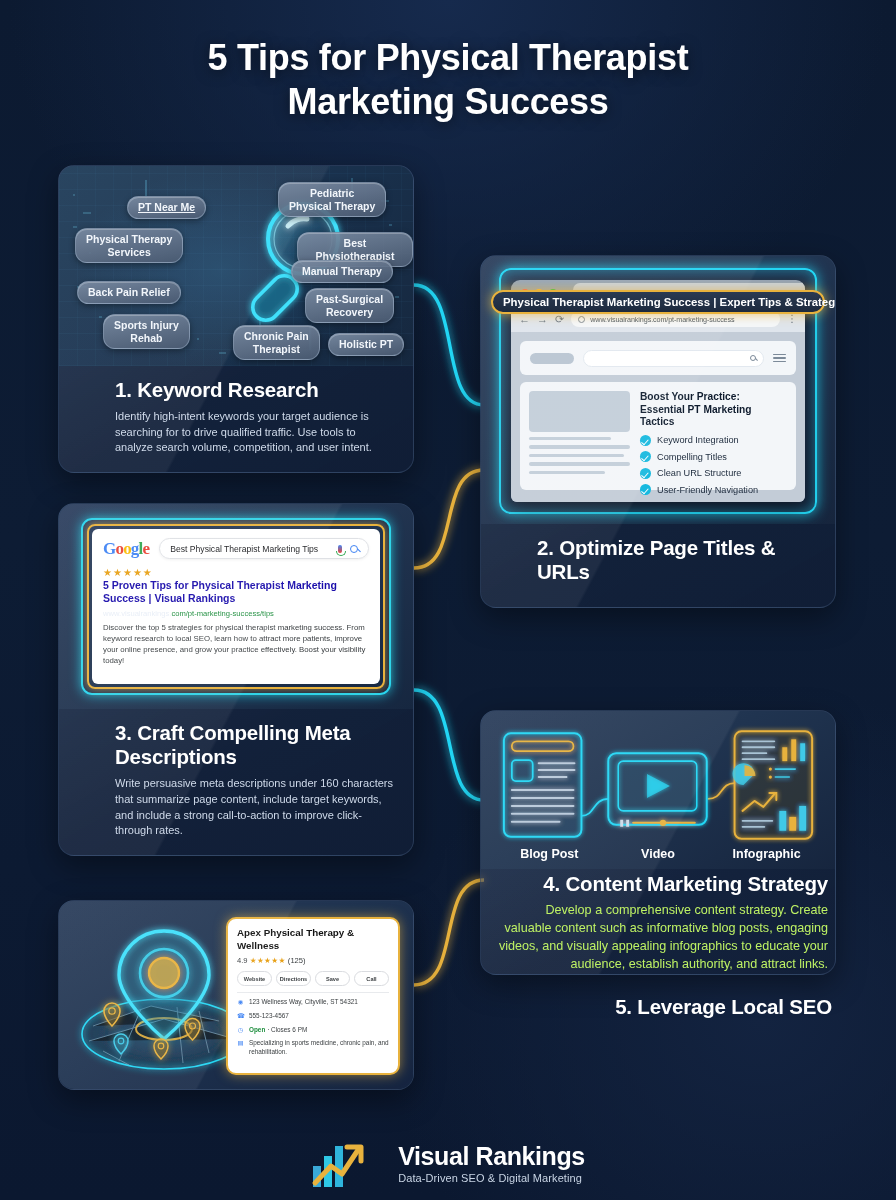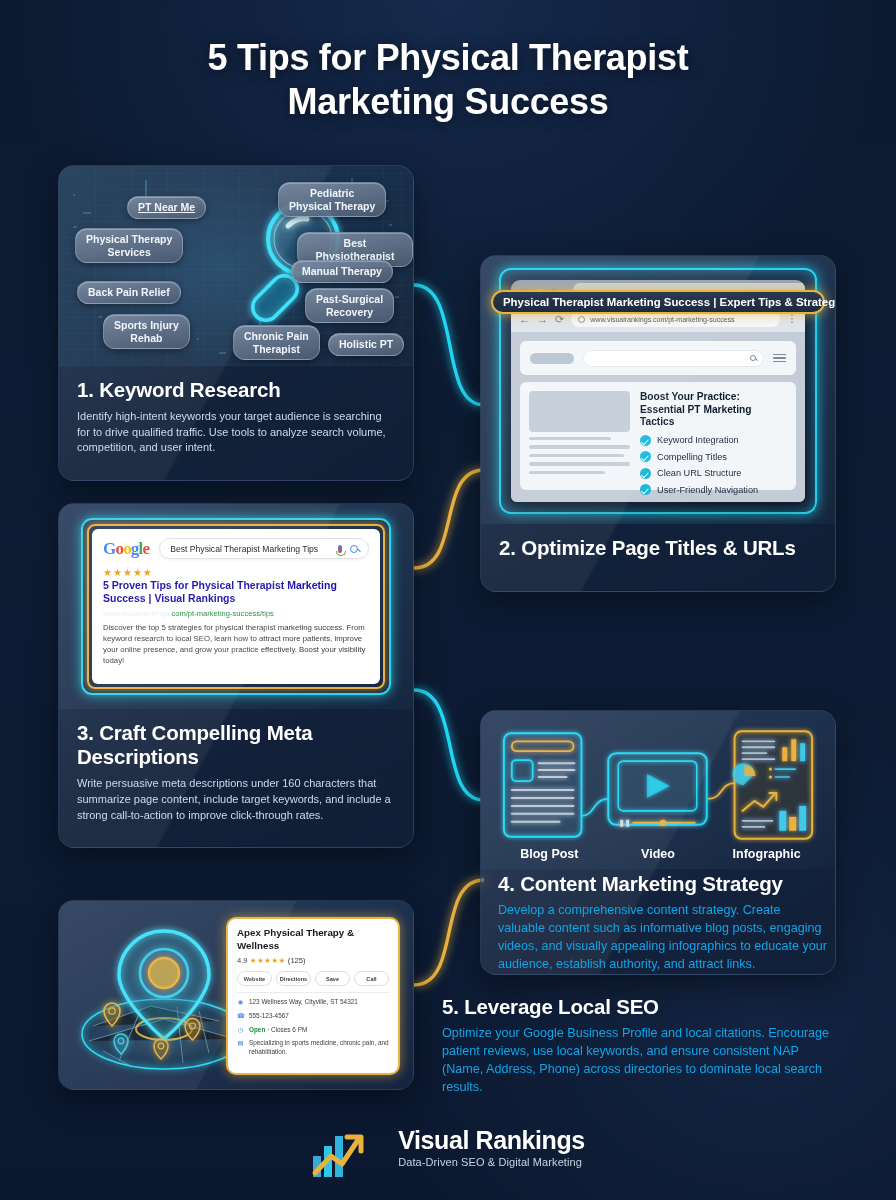--- a/index.html
+++ b/index.html
@@ -35,28 +35,28 @@
     background:linear-gradient(150deg, rgba(52,72,104,.62) 0%, rgba(36,54,84,.58) 38%, rgba(22,36,62,.70) 62%, rgba(18,31,55,.72) 100%);
     border:1px solid rgba(120,150,190,.22);
     box-shadow:0 10px 30px rgba(0,0,0,.40), inset 0 1px 0 rgba(255,255,255,.05);
     overflow:hidden;
   }
   .card::after{
     content:""; position:absolute; inset:0; pointer-events:none;
     background:linear-gradient(118deg, rgba(255,255,255,.055) 0%, rgba(255,255,255,.055) 52%, rgba(255,255,255,0) 52.6%);
   }
   .visual{ position:relative; width:100%; overflow:hidden; }
-  .txt{ position:relative; z-index:3; padding:12px 18px 24px 18px; }
+  .txt{ position:relative; z-index:3; padding:12px 18px 16px 18px;margin-left:38px; }
   .txt h2{ font-size:20.5px; font-weight:700; color:#ffffff; line-height:1.18; margin-bottom:7px; letter-spacing:-0.2px; }
   .txt p{ font-size:11px; line-height:1.42; color:#cfdaea; }
 
   
-  .outtext{ position:absolute; z-index:4; }
+  .outtext{ position:absolute; z-index:4;text-align:right; }
   .outtext h2{ font-size:20.5px; font-weight:700; color:#fff; line-height:1.18; margin-bottom:6px; letter-spacing:-0.2px;}
-  .outtext p{ font-size:12.6px; line-height:1.42; color:#0ea5e9; }
+  .outtext p{ font-size:12.6px; line-height:1.42; color:#bef264; }
 
   
   .kw-visual{
     height:200px;
     background:
       radial-gradient(ellipse 58% 70% at 46% 52%, rgba(36,86,124,.55) 0%, rgba(20,44,72,0) 72%),
       linear-gradient(135deg,#1d3a57 0%, #1a3350 40%, #16283f 100%);
   }
   .grid-lines{ position:absolute; inset:0; opacity:.32;
     background-image:
@@ -166,21 +166,21 @@
   .gbp h4{ font-size:9.8px; color:#111; line-height:1.3; font-weight:700; }
   .gbp .rt{ font-size:7.6px; color:#3c4043; margin-top:4px; }
   .gbp .rt .s{ color:#e8a117; letter-spacing:.4px;}
   .gbp .btns{ display:flex; gap:4px; margin-top:6px; }
   .gbp .btns span{ flex:1; border:1px solid #dadce0; border-radius:9px; font-size:5.6px; color:#3c4043; text-align:center; padding:3.5px 0; font-weight:700;}
   .gbp hr{ border:0; border-top:1px solid #e8eaed; margin:6px 0 5px; }
   .gbp .li{ display:flex; gap:5px; align-items:flex-start; margin-bottom:5px; font-size:6.4px; color:#3c4043; line-height:1.34;}
   .gbp .li .ic{ width:7px; flex:none; color:#4285f4; font-size:6.4px; line-height:1.3; text-align:center;}
   .gbp .li .open{ color:#1e8e3e; font-weight:700; }
 
-  .footer{ position:absolute; left:0; right:0; bottom:20px; display:flex; justify-content:center; gap:29px; }
+  .footer{ position:absolute; left:0; right:0; bottom:10px; display:flex; align-items:center; justify-content:center; gap:29px; }
   .f-name{ font-size:25px; font-weight:700; color:#fff; letter-spacing:-0.4px; line-height:1;}
   .f-tag{ font-size:11px; color:#c8d4e4; margin-top:3px; letter-spacing:.1px;}
 </style>
 </head>
 <body>
 
 <div class="page">
 
   <div class="header">
     <h1>
@@ -542,21 +542,20 @@
         </div>
         <div class="li">
           <span class="ic">▤</span>
           <span>Specializing in sports medicine, chronic pain, and rehabilitation.</span>
         </div>
       </div>
     </div>
   </div>
   <div class="outtext" style="left:442px; top:995px; width:390px;">
     <h2>5. Leverage Local SEO</h2>
-    <p>Optimize your Google Business Profile and local citations. Encourage patient reviews, use local keywords, and ensure consistent NAP (Name, Address, Phone) across directories to dominate local search results.</p>
   </div>
 
   <div class="footer">
     <svg width="58" height="52" viewBox="0 0 58 52">
       <rect x="2" y="28" width="8" height="21" fill="#3aa9d8"></rect>
       <rect x="13" y="18" width="8" height="31" fill="#2ec8e6"></rect>
       <rect x="24" y="8" width="8" height="41" fill="#2fb5dd"></rect>
       <path d="M4 45 L20 28 L31 36 L47 12" fill="none" stroke="#e8b23d" stroke-width="5" stroke-linecap="round" stroke-linejoin="round"></path>
       <path d="M36 9 h14 v14" fill="none" stroke="#e8b23d" stroke-width="5" stroke-linecap="round" stroke-linejoin="round"></path>
     </svg>

